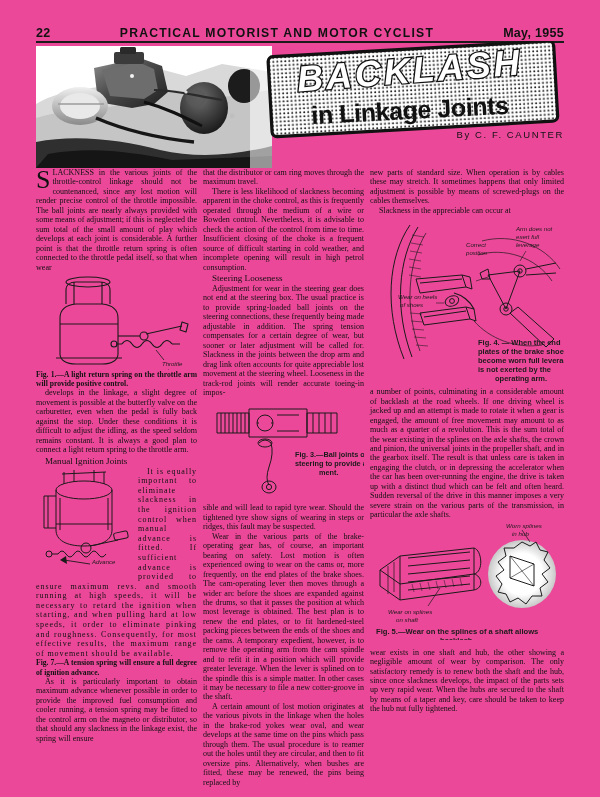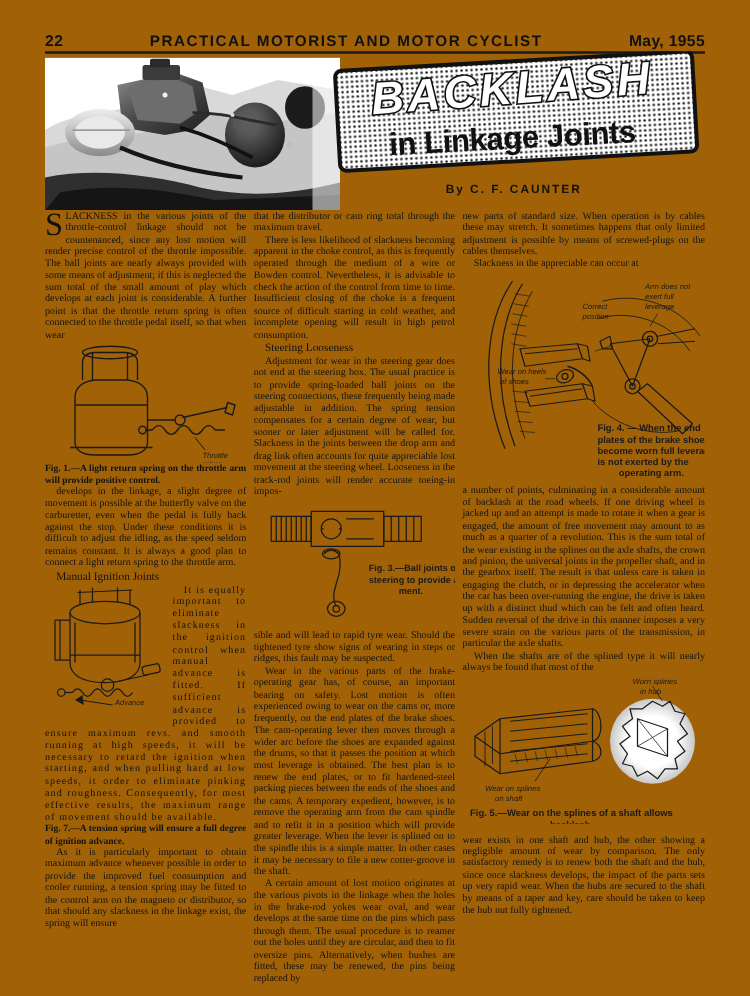--- a/index.html
+++ b/index.html
@@ -5,21 +5,21 @@
   html,body{margin:0;padding:0;background:#fff;}
   body{
     width:600px;height:797px;
     font-family:"Liberation Serif", serif;
     color:#111;
     position:relative;
     overflow:hidden;
   }
   .page{
     position:absolute;inset:0;
-    background:#a16207;
+    background:#ec4899;
   }
   
   .masthead{
     position:absolute;left:36px;top:18px;width:528px;height:22px;
     display:flex;align-items:flex-end;justify-content:space-between;
   }
   .folio{font-family:"Liberation Sans",sans-serif;font-size:12.5px;font-weight:600;letter-spacing:.4px;}
   .mast-title{
     font-family:"Liberation Sans",sans-serif;font-size:12.2px;font-weight:600;
     letter-spacing:1.2px;white-space:nowrap;
@@ -33,24 +33,24 @@
     position:absolute;left:36px;top:46px;width:236px;height:122px;
     overflow:hidden;
   }
   .hero-photo svg{display:block;}
   
   .titleblock{
     position:absolute;left:258px;top:41px;width:306px;height:98px;
   }
   .titleblock svg{display:block;}
   .byline{
-    position:absolute;left:258px;top:146px;width:306px;
-    text-align:center;
+    position:absolute;left:258px;top:129px;width:306px;
+    text-align:right;
     font-family:"Liberation Sans",sans-serif;
-    font-size:9.5px;letter-spacing:1.6px;font-weight:700;
+    font-size:9.5px;letter-spacing:1.6px;font-weight:400;
   }
   
   .col{
     position:absolute;top:168px;
     font-size:8.05px;line-height:9.45px;
     text-align:justify;
     text-justify:inter-word;
     -webkit-hyphens:none;hyphens:none;
   }
   .col p{margin:0;text-indent:9px;}
@@ -242,21 +242,21 @@
         <text x="56" y="96" font-size="6" font-style="italic" fill="#1a1a1a">Advance</text>
       </svg>
     </div>
     <p class="narrow spacedout">It is equally important to eliminate slackness in the ignition control when manual advance is fitted. If sufficient advance is provided to ensure maximum revs. and smooth running at high speeds, it will be necessary to retard the ignition when starting, and when pulling hard at low speeds, it order to eliminate pinking and roughness. Consequently, for most effective results, the maximum range of movement should be available.</p>
     <p class="cap" style="clear:left">Fig. 7.—A tension spring will ensure a full degree of ignition advance.</p>
 
     <p>As it is particularly important to obtain maximum advance whenever possible in order to provide the improved fuel consumption and cooler running, a tension spring may be fitted to the control arm on the magneto or distributor, so that should any slackness in the linkage exist, the spring will ensure</p>
   </div>
 
   <div class="col" id="col2">
-    <p class="noind">that the distributor or cam ring total through the maximum travel.</p>
+    <p class="noind">that the distributor or cam ring moves through the maximum travel.</p>
     <p>There is less likelihood of slackness becoming apparent in the choke control, as this is frequently operated through the medium of a wire or Bowden control. Nevertheless, it is advisable to check the action of the control from time to time. Insufficient closing of the choke is a frequent source of difficult starting in cold weather, and incomplete opening will result in high petrol consumption.</p>
 
     <p class="subhead">Steering Looseness</p>
     <p>Adjustment for wear in the steering gear does not end at the steering box. The usual practice is to provide spring-loaded ball joints on the steering connections, these frequently being made adjustable in addition. The spring tension compensates for a certain degree of wear, but sooner or later adjustment will be called for. Slackness in the joints between the drop arm and drag link often accounts for quite appreciable lost movement at the steering wheel. Looseness in the track-rod joints will render accurate toeing-in impos-</p>
 
     <div class="figbox">
       <svg width="161" height="104" viewBox="0 0 161 104">
         <g fill="none" stroke="#1a1a1a" stroke-width="1" stroke-linejoin="round">
 
           <path d="M14 14 L46 14 L46 34 L14 34 Z"></path>
@@ -345,21 +345,20 @@
           <text x="108" y="128">Fig. 4. — When the end</text>
           <text x="108" y="137">plates of the brake shoes</text>
           <text x="108" y="146">become worn full leverage</text>
           <text x="108" y="155">is not exerted by the</text>
           <text x="125" y="164">operating arm.</text>
         </g>
       </svg>
     </div>
 
     <p class="noind">a number of points, culminating in a considerable amount of backlash at the road wheels. If one driving wheel is jacked up and an attempt is made to rotate it when a gear is engaged, the amount of free movement may amount to as much as a quarter of a revolution. This is the sum total of the wear existing in the splines on the axle shafts, the crown and pinion, the universal joints in the propeller shaft, and in the gearbox itself. The result is that unless care is taken in engaging the clutch, or in depressing the accelerator when the car has been over-running the engine, the drive is taken up with a distinct thud which can be felt and often heard. Sudden reversal of the drive in this manner imposes a very severe strain on the various parts of the transmission, in particular the axle shafts.</p>
-    <p>When the shafts are of the splined type it will nearly always be found that most of the</p>
 
     <div class="figbox">
       <svg width="194" height="118" viewBox="0 0 194 118">
         <defs>
           <radialGradient id="hubshade" cx="0.5" cy="0.5" r="0.55">
             <stop offset="55%" stop-color="#ffffff"></stop>
             <stop offset="100%" stop-color="#b9b9b9"></stop>
           </radialGradient>
         </defs>
 

